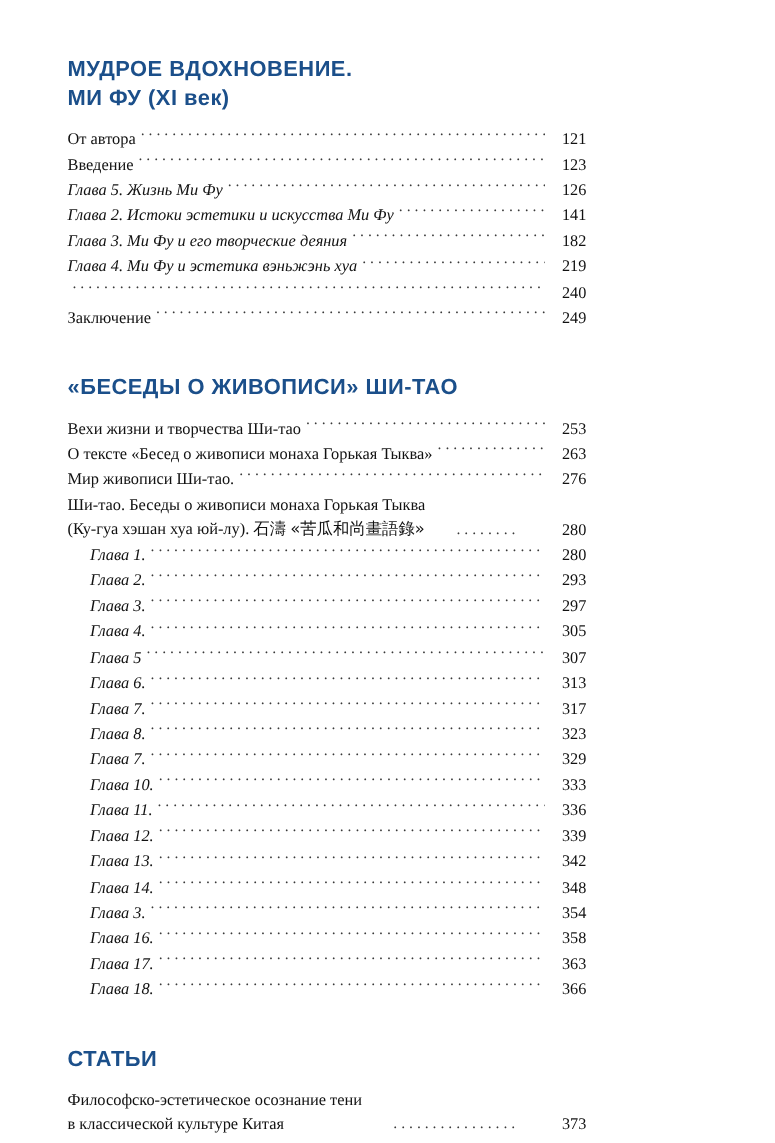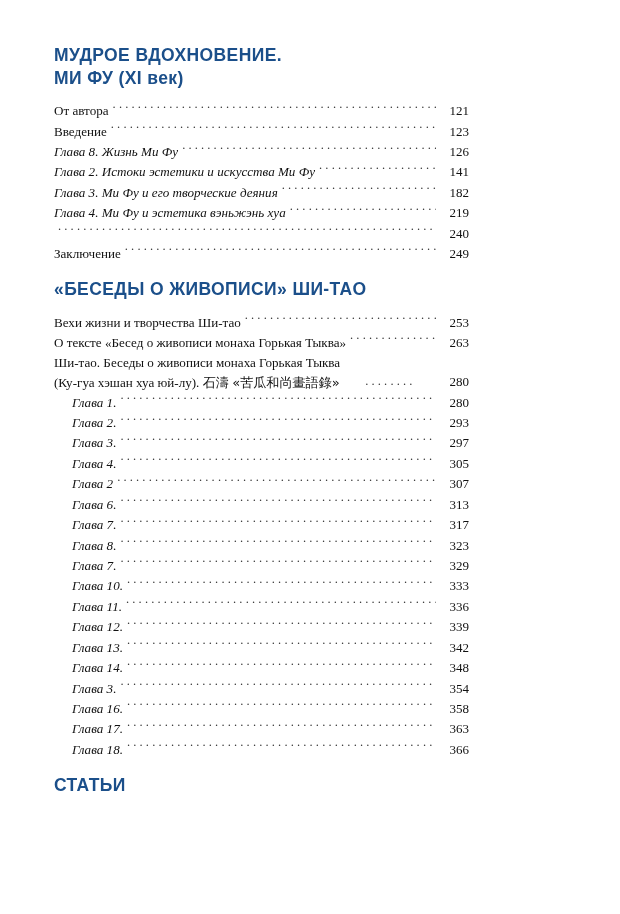--- a/index.html
+++ b/index.html
@@ -26,21 +26,21 @@
   .section-title {
     color: #1b4f8a;
     font-family: "Liberation Sans", sans-serif;
     font-weight: bold;
     font-size: 17.5px;
     letter-spacing: 0.4px;
     line-height: 1.32;
     margin: 0 0 11px 0;
     white-space: pre-line;
   }
-  .section-title.spaced-top { margin-top: 14px; }
+  .section-title.spaced-top { margin-top: 34px; }
 
   .toc-list {
     list-style: none;
     margin: 0;
     padding: 0;
   }
   .toc-row {
     display: flex;
     align-items: baseline;
     font-size: 13.1px;
@@ -96,21 +96,21 @@
         <span class="label">От автора</span>
         <span class="leader"></span>
         <span class="page-num">121</span>
       </li>
       <li class="toc-row">
         <span class="label">Введение</span>
         <span class="leader"></span>
         <span class="page-num">123</span>
       </li>
       <li class="toc-row italic">
-        <span class="label">Глава 8. Жизнь Ми Фу</span>
+        <span class="label">Глава 5. Жизнь Ми Фу</span>
         <span class="leader"></span>
         <span class="page-num">126</span>
       </li>
       <li class="toc-row italic">
         <span class="label">Глава 2. Истоки эстетики и искусства Ми Фу</span>
         <span class="leader"></span>
         <span class="page-num">141</span>
       </li>
       <li class="toc-row italic">
         <span class="label">Глава 3. Ми Фу и его творческие деяния</span>
@@ -140,20 +140,25 @@
       <li class="toc-row">
         <span class="label">Вехи жизни и творчества Ши-тао</span>
         <span class="leader"></span>
         <span class="page-num">253</span>
       </li>
       <li class="toc-row">
         <span class="label">О тексте «Бесед о живописи монаха Горькая Тыква»</span>
         <span class="leader"></span>
         <span class="page-num">263</span>
       </li>
+      <li class="toc-row">
+        <span class="label">Мир живописи Ши-тао.</span>
+        <span class="leader"></span>
+        <span class="page-num">276</span>
+      </li>
       <li class="toc-row multiline">
         <span class="label cjk-host">Ши-тао. Беседы о живописи монаха Горькая Тыква
 (Ку-гуа хэшан хуа юй-лу). <span class="cjk">石濤</span> <span class="cjk">«苦瓜和尚畫語錄»</span></span>
         <span class="leader"></span>
         <span class="page-num">280</span>
       </li>
       <li class="toc-row italic indent">
         <span class="label">Глава 1.</span>
         <span class="leader"></span>
         <span class="page-num">280</span>
@@ -167,21 +172,21 @@
         <span class="label">Глава 3.</span>
         <span class="leader"></span>
         <span class="page-num">297</span>
       </li>
       <li class="toc-row italic indent">
         <span class="label">Глава 4.</span>
         <span class="leader"></span>
         <span class="page-num">305</span>
       </li>
       <li class="toc-row italic indent">
-        <span class="label">Глава 2</span>
+        <span class="label">Глава 5</span>
         <span class="leader"></span>
         <span class="page-num">307</span>
       </li>
       <li class="toc-row italic indent">
         <span class="label">Глава 6.</span>
         <span class="leader"></span>
         <span class="page-num">313</span>
       </li>
       <li class="toc-row italic indent">
         <span class="label">Глава 7.</span>
@@ -241,15 +246,23 @@
       <li class="toc-row italic indent">
         <span class="label">Глава 18.</span>
         <span class="leader"></span>
         <span class="page-num">366</span>
       </li>
     </ul>
   </div>
 
   <div class="section">
     <h2 class="section-title spaced-top">СТАТЬИ</h2>
+    <ul class="toc-list">
+      <li class="toc-row multiline">
+        <span class="label">Философско-эстетическое осознание тени
+в классической культуре Китая</span>
+        <span class="leader"></span>
+        <span class="page-num">373</span>
+      </li>
+    </ul>
   </div>
 
 </div>
 
 </body></html>

